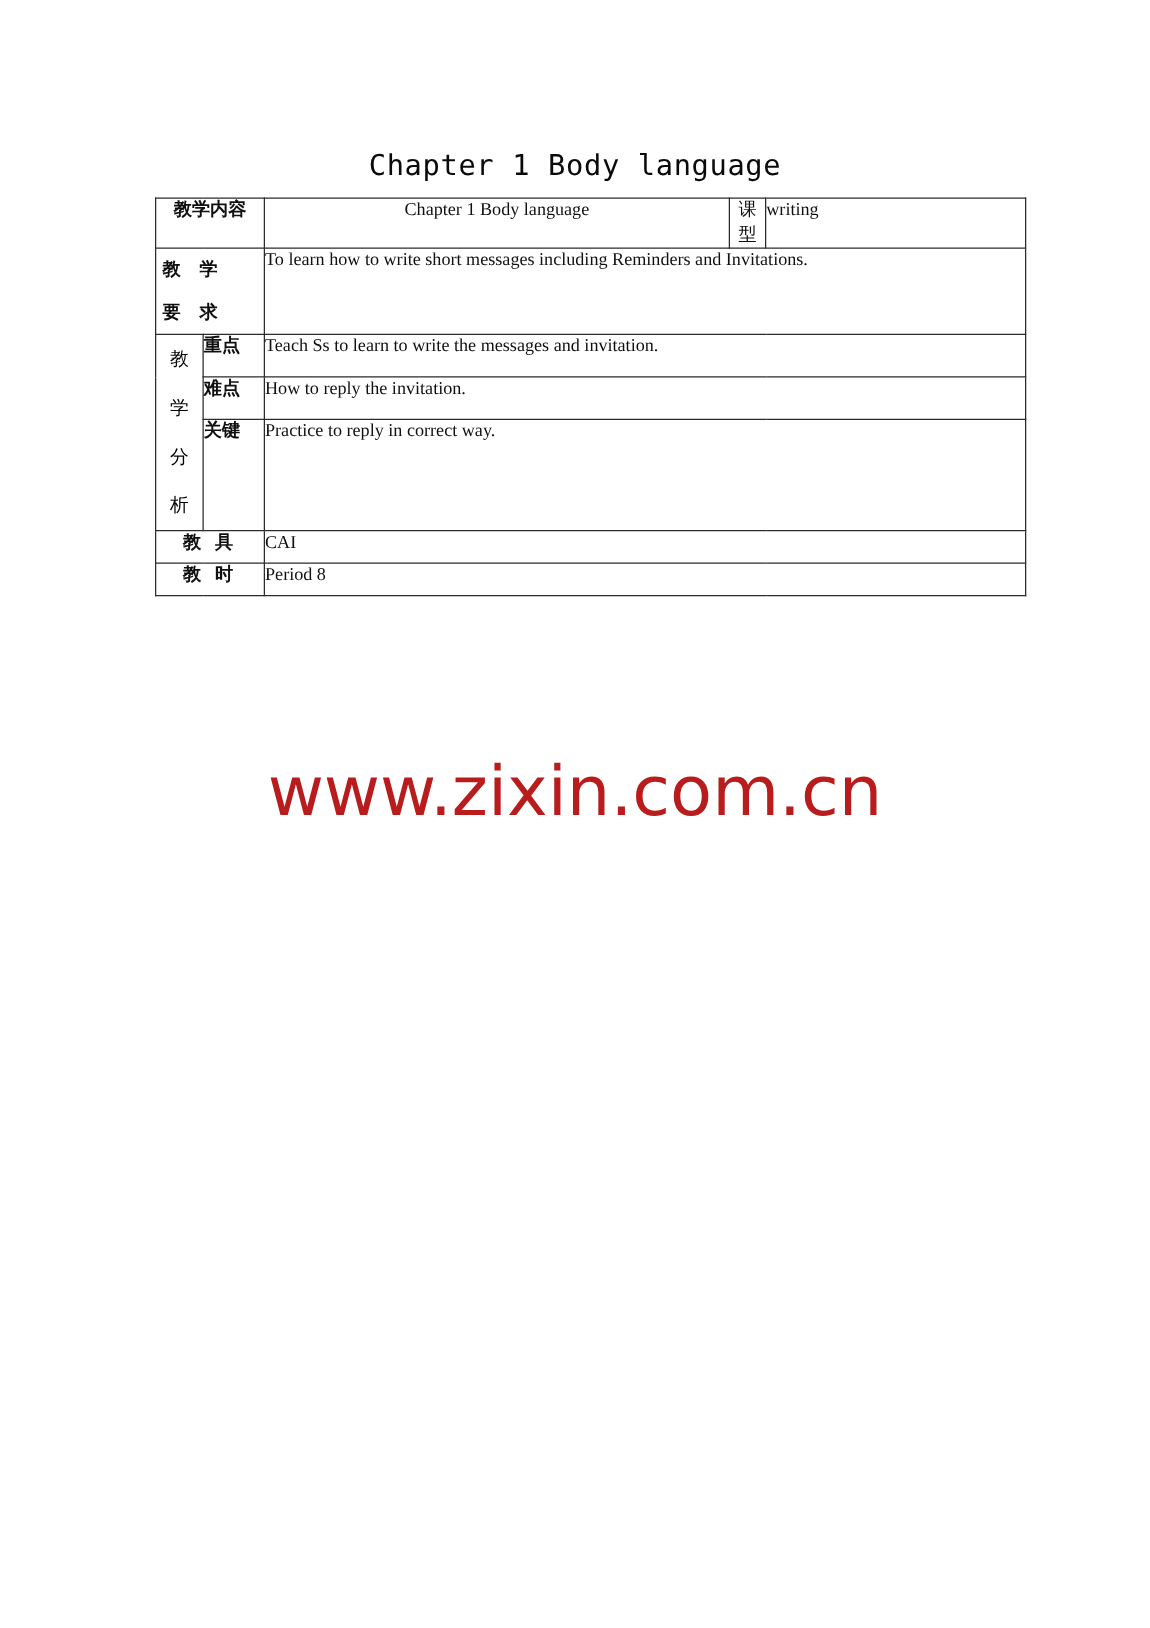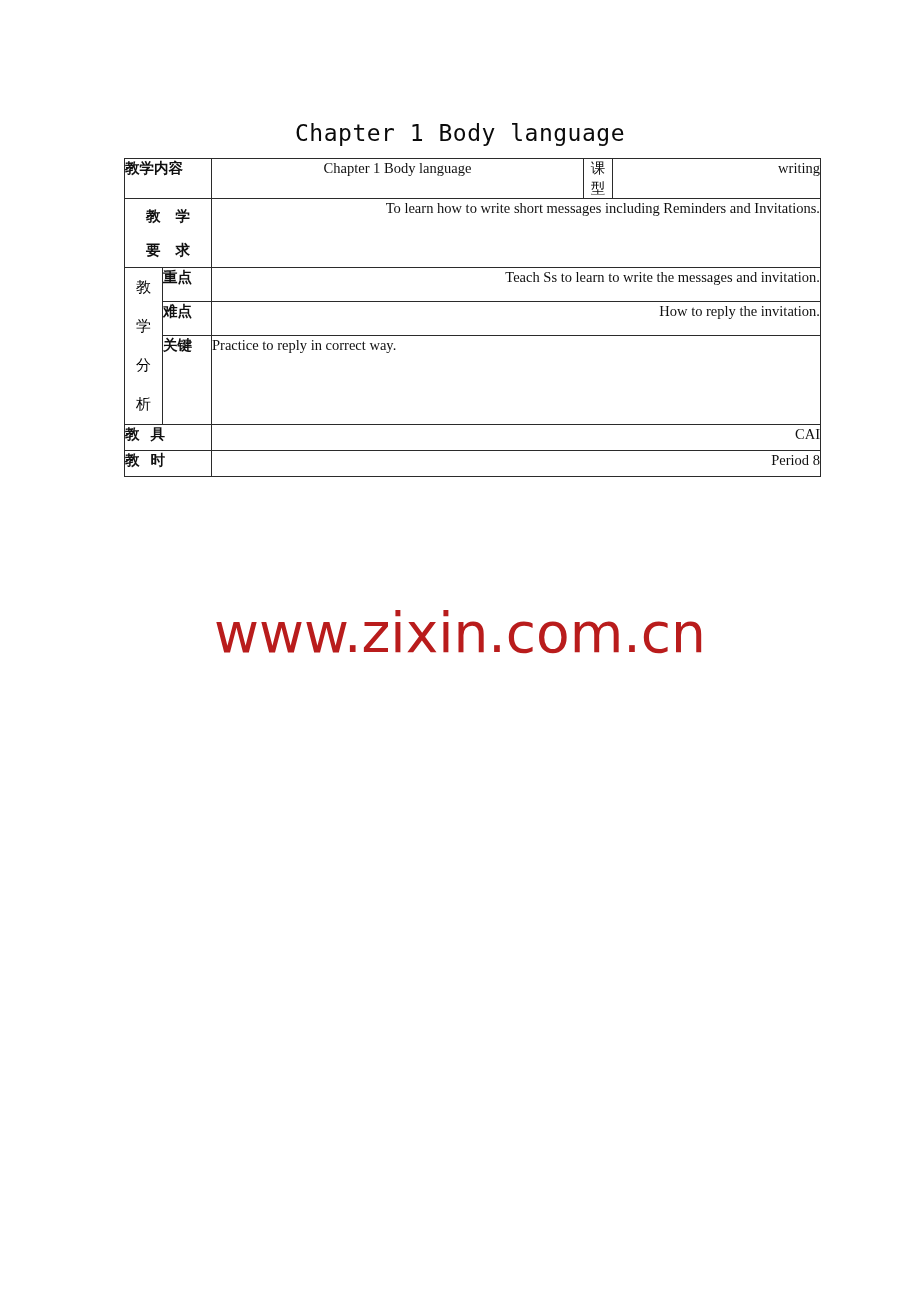--- a/index.html
+++ b/index.html
@@ -43,37 +43,37 @@
   .plan-table td {
     border: 1px solid #2b2b2b;
     padding: 0;
     vertical-align: top;
     font-size: 14.5px;
     line-height: 1.35;
     color: #101010;
   }
 
   
-  .cell-pad      { padding: 7px 8px 7px 9px; text-align: right; }
+  .cell-pad      { padding: 7px 8px 7px 9px; }
   .cell-pad-mid  { padding: 9px 8px 7px 9px; }
 
   
   .lbl {
+    text-align: center;
     font-family: "DejaVu Sans", "Liberation Sans", sans-serif;
     font-size: 14.5px;
     color: #000;
     vertical-align: middle;
   }
   .lbl-bold { font-weight: 700; }
   .lbl-spaced { letter-spacing: 3px; }
 
   
   .lbl-two-line {
     vertical-align: middle;
-    text-align: center;
     padding: 4px 0;
     margin-left: 12px;
   }
   .lbl-two-line .ln {
     display: block;
     line-height: 34px;
     letter-spacing: 5px;
     padding-left: 5px;
     font-family: "DejaVu Sans", "Liberation Sans", sans-serif;
     font-size: 14.5px;

